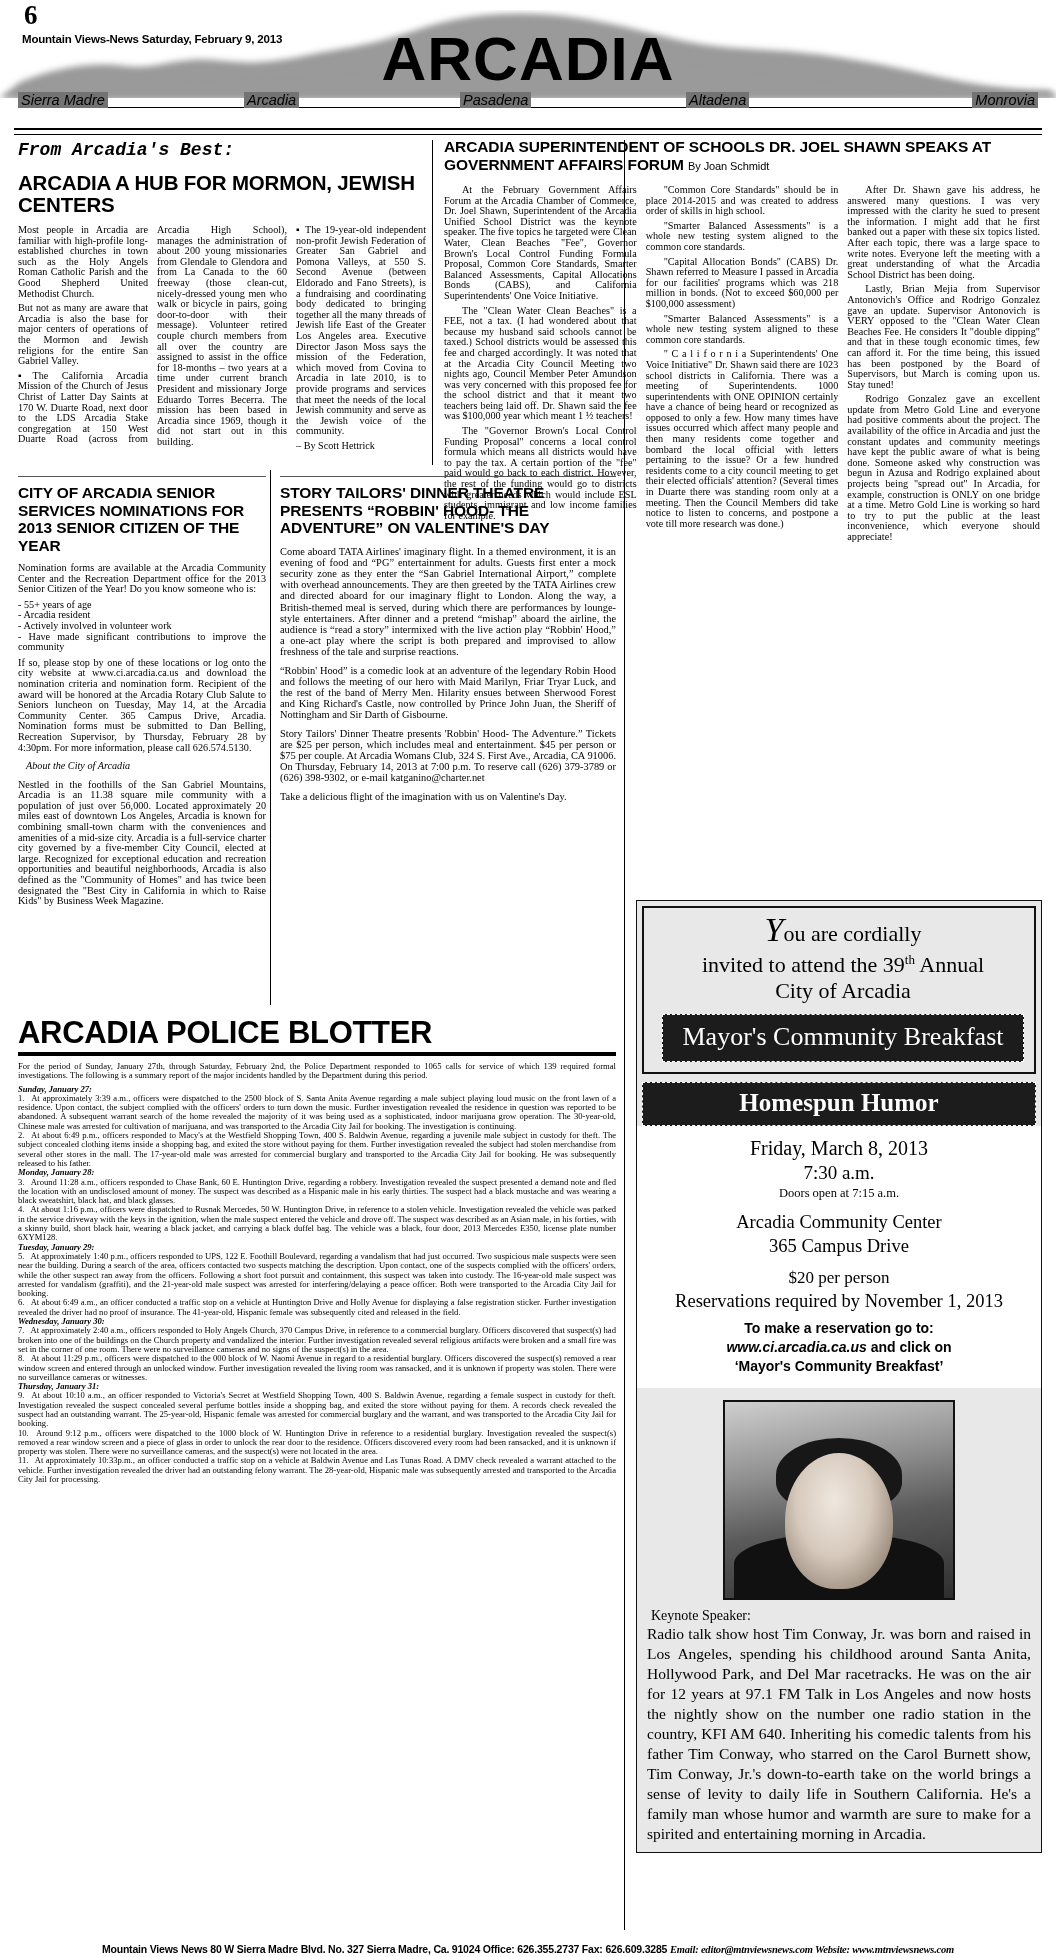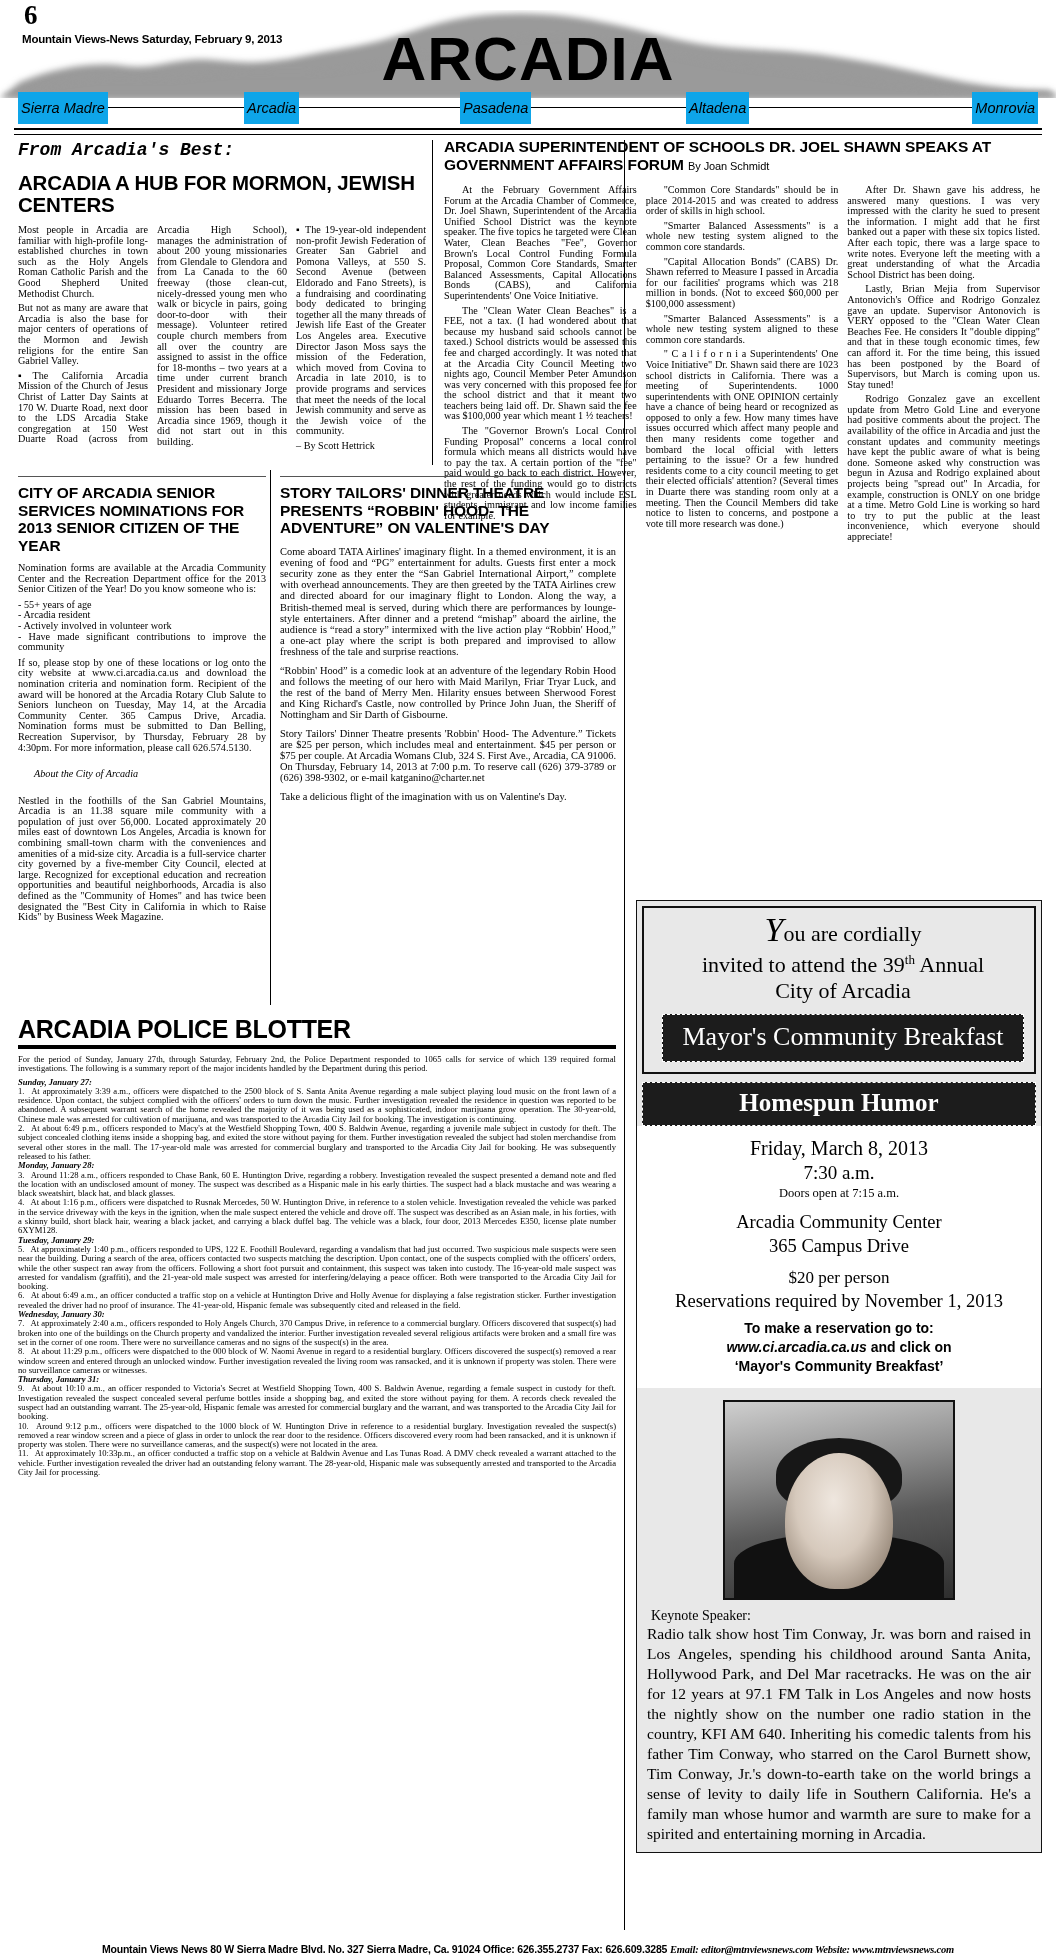--- a/index.html
+++ b/index.html
@@ -6,21 +6,21 @@
   body{width:1056px;height:1957px;position:relative;font-family:"Liberation Serif",serif;color:#000;}
   .page{width:1056px;height:1957px;position:relative;overflow:hidden;}
 
   
   .masthead{position:relative;height:122px;}
   .pagenum{position:absolute;left:24px;top:2px;font-family:"Liberation Serif",serif;font-size:27px;font-weight:700;line-height:1;}
   .issueline{position:absolute;left:22px;top:33px;font-family:"Liberation Sans",sans-serif;font-size:11.5px;font-weight:700;letter-spacing:-0.2px;white-space:nowrap;}
   .mast-title{position:absolute;left:0;top:28px;width:1056px;text-align:center;font-family:"Liberation Sans",sans-serif;font-weight:700;font-size:62px;letter-spacing:1px;line-height:1;z-index:3;}
   .swoosh{position:absolute;left:0;top:10px;width:1056px;height:88px;z-index:1;}
   .cities{position:absolute;left:18px;top:92px;width:1020px;height:22px;z-index:4;}
-  .cityname{position:absolute;font-family:"Liberation Sans",sans-serif;font-style:italic;font-size:14.5px;font-weight:500;background:#0ea5e9;padding:8px 3px;top:0;}
+  .cityname{position:absolute;font-family:"Liberation Sans",sans-serif;font-style:italic;font-size:14.5px;font-weight:500;background:#737373;padding:0 3px;top:0;}
   .cityrule{position:absolute;left:0;right:0;top:15px;border-top:1.6px solid #000;}
 
   .topdoublerule{position:absolute;left:14px;right:14px;top:128px;border-top:2.4px solid #000;}
   .topdoublerule2{position:absolute;left:14px;right:14px;top:134px;border-top:1.2px solid #000;}
 
   
   .body-col{font-family:"Liberation Serif",serif;font-size:10.2px;line-height:10.6px;text-align:justify;hyphens:auto;}
   .kicker{font-family:Liberation Mono, monospace;font-style:italic;font-weight:700;font-size:18px;}
   .headline{font-family:"Liberation Sans",sans-serif;font-weight:700;font-size:20.5px;letter-spacing:-0.2px;line-height:22px;}
   .headline-sm{font-family:"Liberation Sans",sans-serif;font-weight:700;font-size:15.5px;line-height:17.5px;letter-spacing:-0.1px;}
@@ -36,21 +36,21 @@
   .cols3 p{margin:0 0 4px 0;}
 
   .rule-thin{border-top:1px solid #555;}
 
   .senior{position:absolute;left:18px;top:476px;width:248px;}
   .story{position:absolute;left:280px;top:476px;width:336px;}
   .vdiv-mid{position:absolute;left:270px;top:470px;width:0;height:535px;border-left:1px solid #000;}
   .vdiv-right{position:absolute;left:624px;top:140px;width:0;height:1790px;border-left:1px solid #000;}
 
   .blotter{position:absolute;left:18px;top:1015px;width:598px;}
-  .blotter-head{font-family:"Liberation Sans",sans-serif;font-weight:700;font-size:25px;letter-spacing:-0.3px;}
+  .blotter-head{font-family:"Liberation Sans",sans-serif;font-weight:700;font-size:31px;letter-spacing:-0.3px;}
   .blotter-rule{border-top:4px solid #000;margin-top:1px;}
   .blotter-body{font-family:"Liberation Serif",serif;font-size:8.6px;line-height:9.3px;text-align:justify;}
   .blotter-body p{margin:0;}
   .blotter-body .dayhead{font-weight:700;font-style:italic;}
 
   
   .ad{position:absolute;left:636px;top:900px;width:404px;background:#e8e8e8;border:1px solid #111;}
   .ad-inner{border:2px solid #111;margin:5px;padding:8px 6px 10px 14px;background:#e8e8e8;}
   .ad-script{font-family:"Liberation Serif",serif;font-size:22px;text-align:center;line-height:26px;}
   .dropcap{font-size:34px;font-style:italic;line-height:0.8;}
@@ -147,21 +147,21 @@
   <div class="senior">
     <div class="rule-thin" style="margin-bottom:7px;"></div>
     <div class="headline-sm">CITY OF ARCADIA SENIOR SERVICES NOMINATIONS FOR 2013 SENIOR CITIZEN OF THE YEAR</div>
     <div class="body-col" style="margin-top:9px;">
       <p style="margin:0 0 5px 0;">Nomination forms are available at the Arcadia Community Center and the Recreation Department office for the 2013 Senior Citizen of the Year! Do you know someone who is:</p>
       <p style="margin:0;">- 55+ years of age</p>
       <p style="margin:0;">- Arcadia resident</p>
       <p style="margin:0;">- Actively involved in volunteer work</p>
       <p style="margin:0 0 5px 0;">- Have made significant contributions to improve the community</p>
       <p style="margin:0 0 6px 0;">If so, please stop by one of these locations or log onto the city website at www.ci.arcadia.ca.us and download the nomination criteria and nomination form. Recipient of the award will be honored at the Arcadia Rotary Club Salute to Seniors luncheon on Tuesday, May 14, at the Arcadia Community Center. 365 Campus Drive, Arcadia. Nomination forms must be submitted to Dan Belling, Recreation Supervisor, by Thursday, February 28 by 4:30pm. For more information, please call 626.574.5130.</p>
-      <p class="ital" style="margin:16px;">About the City of Arcadia</p>
+      <p class="ital" style="margin:8px;">About the City of Arcadia</p>
       <p style="margin:0;">Nestled in the foothills of the San Gabriel Mountains, Arcadia is an 11.38 square mile community with a population of just over 56,000. Located approximately 20 miles east of downtown Los Angeles, Arcadia is known for combining small-town charm with the conveniences and amenities of a mid-size city. Arcadia is a full-service charter city governed by a five-member City Council, elected at large. Recognized for exceptional education and recreation opportunities and beautiful neighborhoods, Arcadia is also defined as the "Community of Homes" and has twice been designated the "Best City in California in which to Raise Kids" by Business Week Magazine.</p>
     </div>
   </div>
   <div class="vdiv-mid"></div>
 
   <div class="story">
     <div class="rule-thin" style="margin-bottom:7px;"></div>
     <div class="headline-sm">STORY TAILORS' DINNER THEATRE PRESENTS “ROBBIN' HOOD- THE ADVENTURE” ON VALENTINE'S DAY</div>
     <div class="body-col" style="margin-top:9px;font-size:10.4px;line-height:11.2px;">
       <p style="margin:0 0 7px 0;">Come aboard TATA Airlines' imaginary flight. In a themed environment, it is an evening of food and “PG” entertainment for adults. Guests first enter a mock security zone as they enter the “San Gabriel International Airport,” complete with overhead announcements. They are then greeted by the TATA Airlines crew and directed aboard for our imaginary flight to London. Along the way, a British-themed meal is served, during which there are performances by lounge-style entertainers. After dinner and a pretend “mishap” aboard the airline, the audience is “read a story” intermixed with the live action play “Robbin' Hood,” a one-act play where the script is both prepared and improvised to allow freshness of the tale and surprise reactions.</p>

